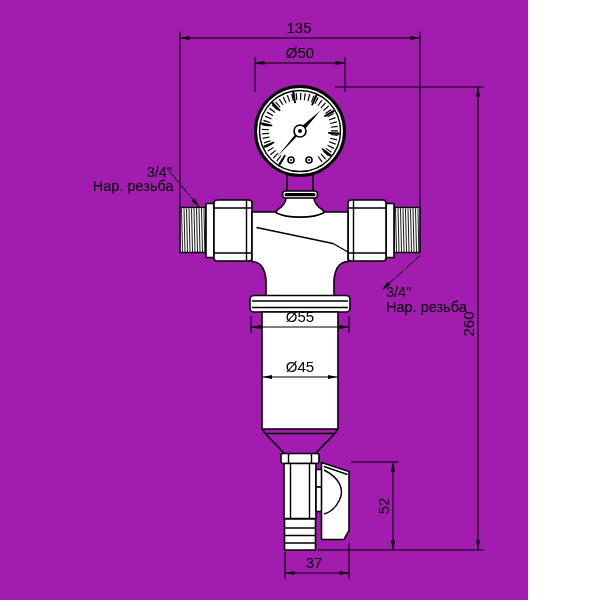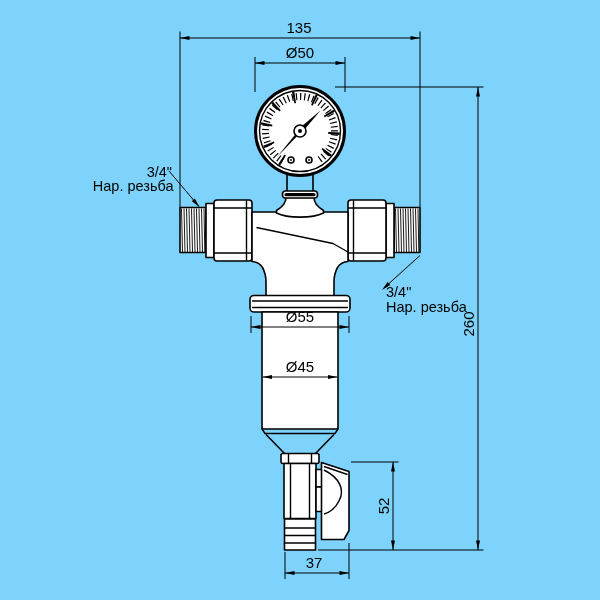--- a/index.html
+++ b/index.html
@@ -1,16 +1,16 @@
 <!DOCTYPE html>
 <html><head>
 <meta charset="utf-8">
 <style>
   html,body{margin:0;padding:0;background:#fff;}
-  .canvas{position:relative;width:600px;height:600px;background:#7dd3fc;overflow:hidden;
+  .canvas{position:relative;width:528px;height:600px;background:#a21caf;overflow:hidden;
           font-family:"Liberation Sans", sans-serif;}
   svg{position:absolute;left:0;top:0;}
   .ln{stroke:#000;fill:none;stroke-width:1.6;stroke-linejoin:round;stroke-linecap:butt;}
   .fw{fill:#fff;}
   .thick{stroke-width:3;}
   .med{stroke-width:1.4;}
   .dim{stroke:#000;fill:none;stroke-width:1;}
   .hatch{stroke:#000;fill:none;stroke-width:0.9;}
   .arr{fill:#000;stroke:none;}
   .blk{fill:#000;stroke:none;}

